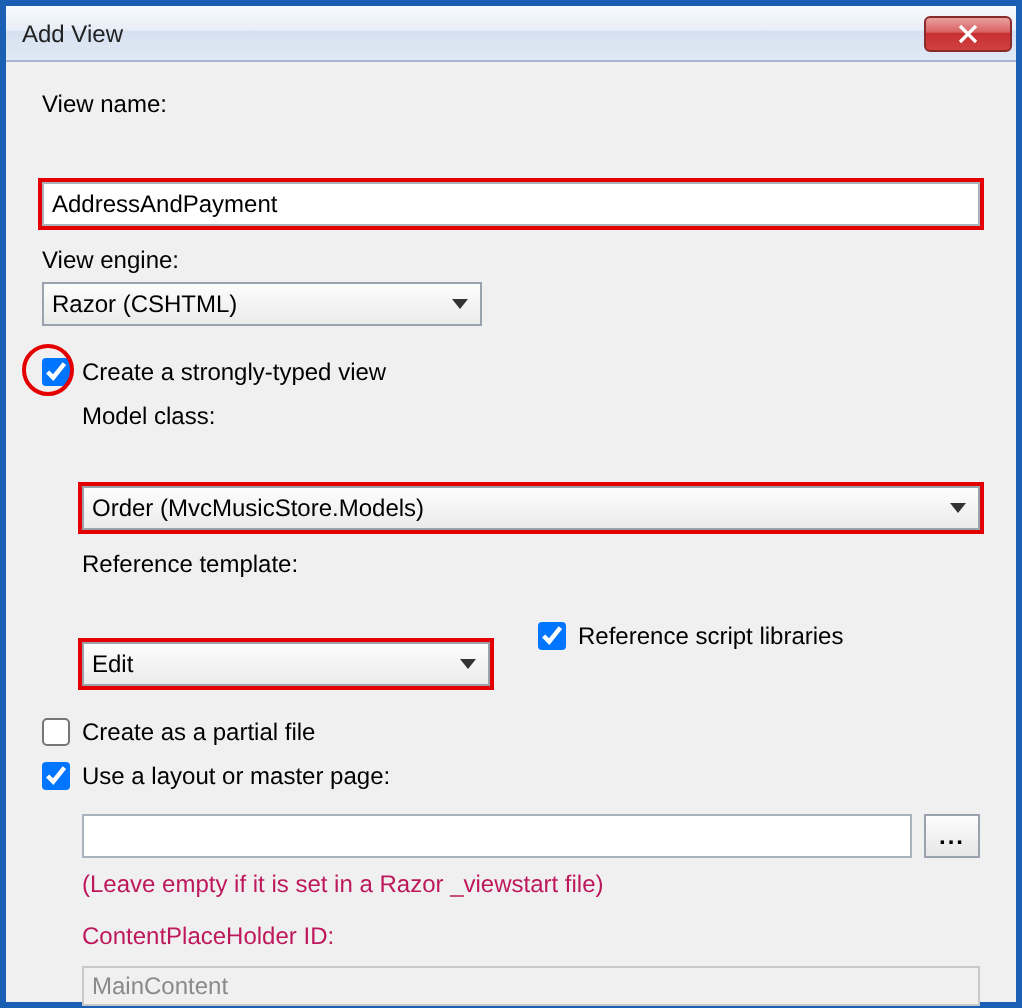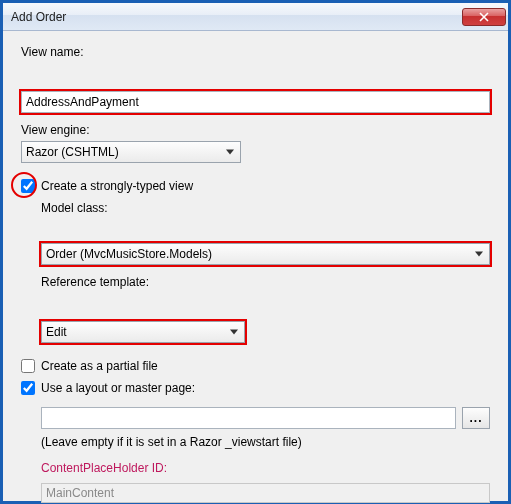--- a/index.html
+++ b/index.html
@@ -121,21 +121,21 @@
     width: 28px; height: 22px;
     border: 1px solid #9aa3ad;
     background: linear-gradient(to bottom,#fdfdfd,#e6e6e6);
     display: flex; align-items: center; justify-content: center;
     font-weight: bold;
     cursor: pointer;
     letter-spacing: 1px;
   }
   .hint {
     margin-left: 20px;
-    color: #000000;
+    color: #be185d;
     margin-bottom: 12px;
   }
   .disabled-label { color: #be185d; margin-left: 20px; margin-bottom: 8px; }
   .disabled-input {
     width: calc(100% - 20px);
     margin-left: 20px;
     height: 22px;
     border: 1px solid #c8c8c8;
     background: #f0f0f0;
     color: #8a8a8a;
@@ -167,21 +167,21 @@
   }
   .w-view-engine { width: 220px; }
   .w-model { width: 100%; }
 </style>
 </head>
 <body>
 
 <div class="window">
 
   <div class="titlebar">
-    <span class="titlebar-title">Add Order</span>
+    <span class="titlebar-title">Add View</span>
     <div class="close-btn">
       <svg viewBox="0 0 10 10">
           <path d="M1 1 L9 9 M9 1 L1 9" stroke="#fff" stroke-width="1.6"></path>
         </svg>
     </div>
   </div>
 
   <div class="body">
 
     <div class="row">
@@ -210,20 +210,24 @@
           <span>Order (MvcMusicStore.Models)</span>
           <span class="arrow"></span>
         </div>
 
         <div class="field-label">Reference template:</div>
         <div class="subrow">
           <div class="combo hl-red">
             <span>Edit</span>
             <span class="arrow"></span>
           </div>
+          <div class="check-row" style="margin:0;">
+            <input type="checkbox" checked="" style="">
+            <span>Reference script libraries</span>
+          </div>
         </div>
       </div>
     </div>
 
     <div class="check-row" style="margin-top:6px;">
       <input type="checkbox" style="">
       <span>Create as a partial file</span>
     </div>
 
     <div class="check-row">

